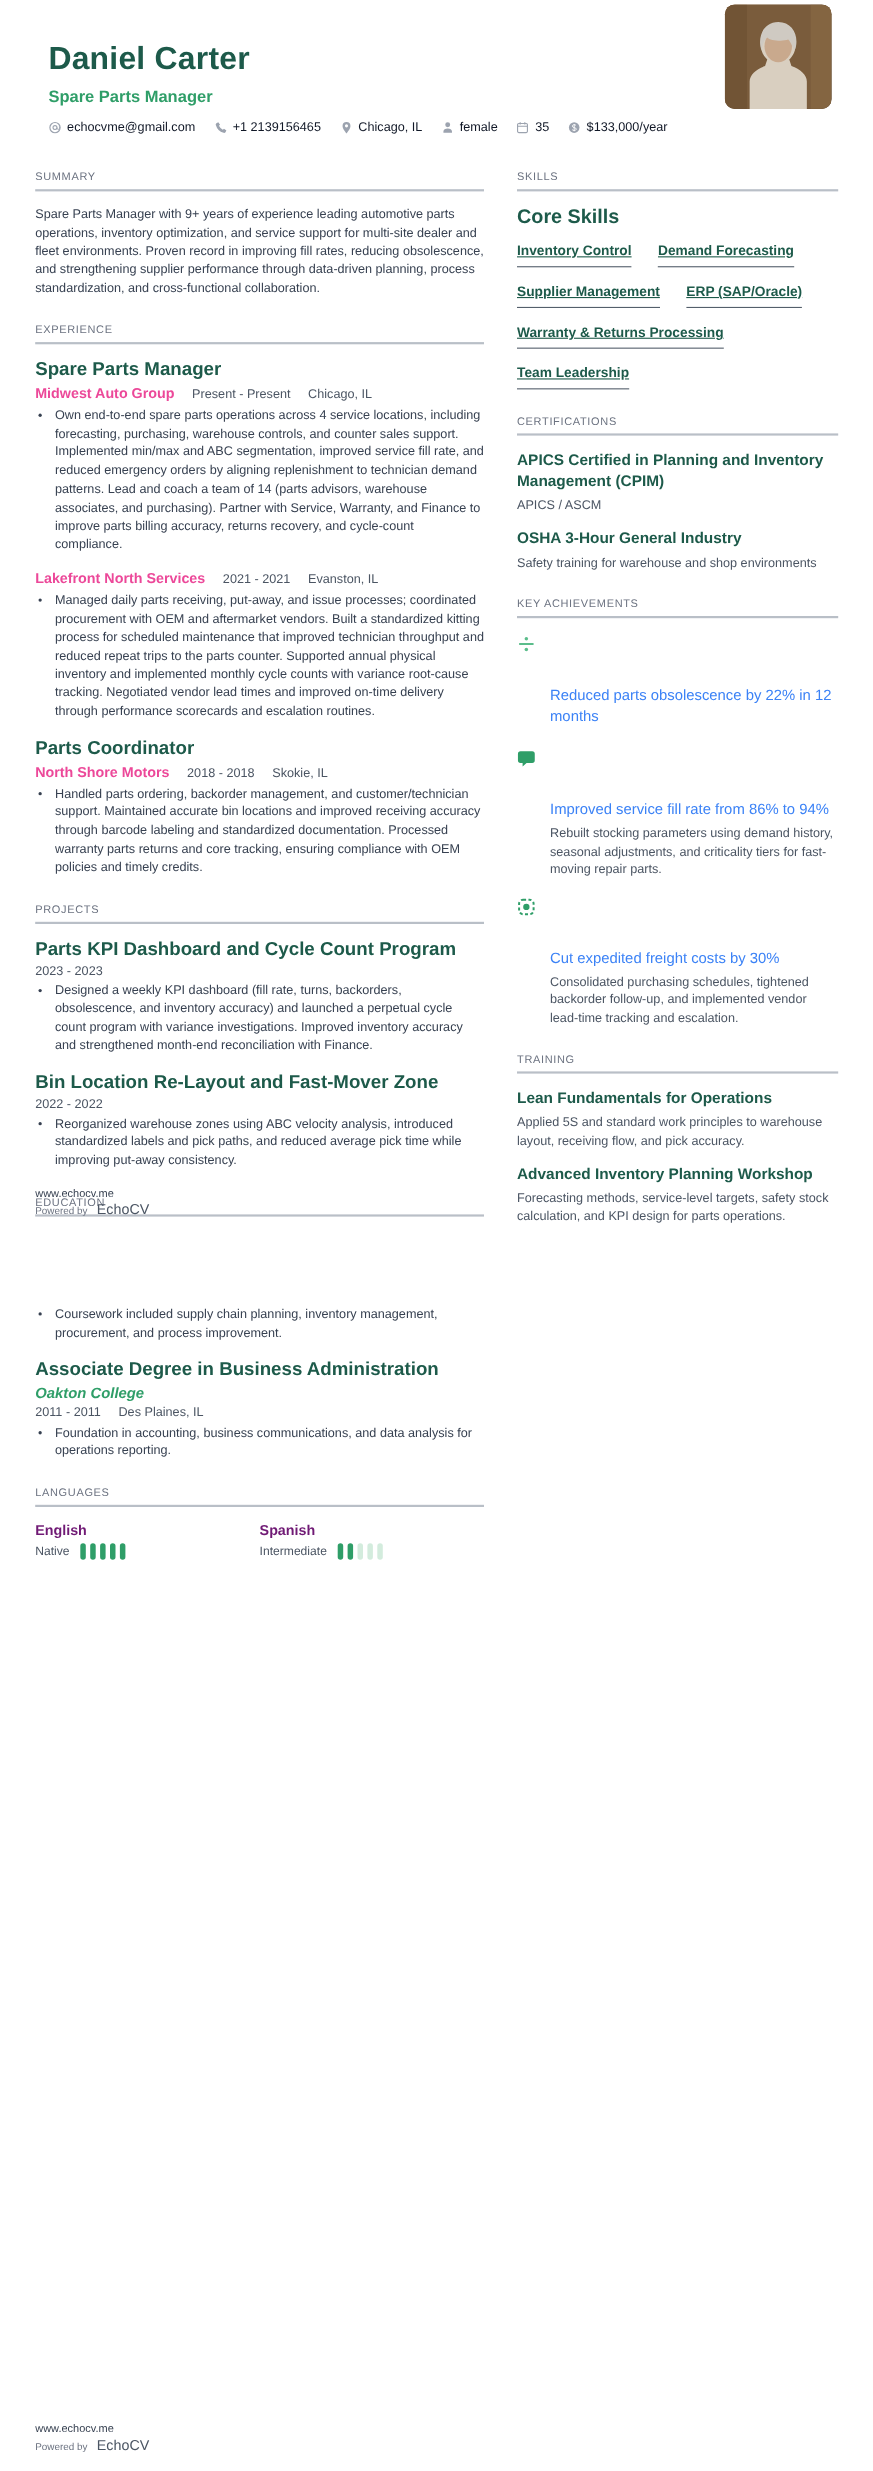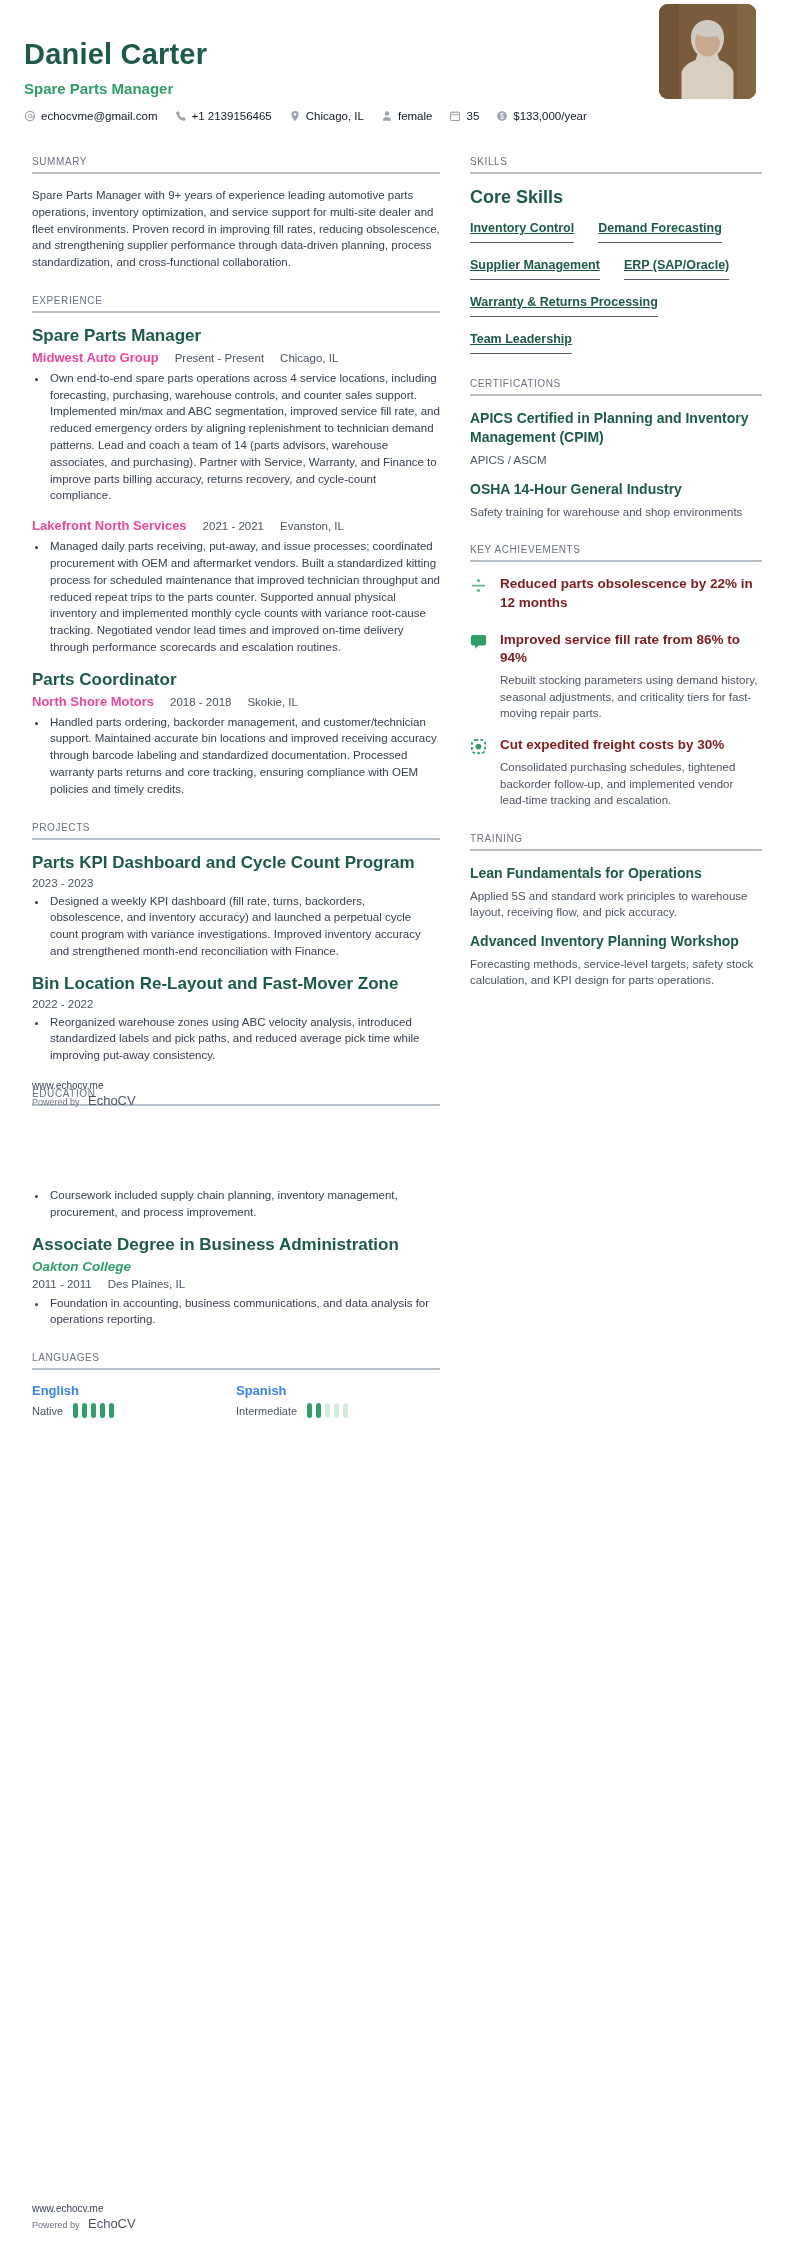--- a/index.html
+++ b/index.html
@@ -11,21 +11,21 @@
     -webkit-font-smoothing: antialiased;
   }
   .page {
     position: relative;
     width: 794px;
     height: 1123px;
     overflow: hidden;
     background: #ffffff;
   }
   
-  .resume-header { position: relative; padding: 38px 32px 0 24px; }
+  .resume-header { position: relative; padding: 38px 32px 0 44px; }
   .name {
     font-size: 29px; font-weight: 700; color: #1d5a4a; letter-spacing: 0.2px;
   }
   .job-subtitle {
     margin-top: 9px; font-size: 15px; font-weight: 700; color: #2f9e68;
   }
   .contact-row {
     margin-top: 13px; display: flex; flex-wrap: wrap; align-items: center;
     column-gap: 17px; row-gap: 4px; font-size: 11.5px; color: #111827;
   }
@@ -73,26 +73,26 @@
     padding-bottom: 7px; border-bottom: 1.5px solid #545f6b; text-decoration: underline;
   }
   
   .cert { margin-bottom: 12px; }
   .cert-title { font-size: 14px; font-weight: 700; color: #1d5a4a; line-height: 1.35; margin-bottom: 5px; }
   .cert-sub { font-size: 11.5px; line-height: 1.42; color: #4b5563; }
   
   .achv { display: flex; gap: 12px; margin-bottom: 14px; }
   .achv-icon { width: 18px; flex: 0 0 18px; padding-top: 2px; }
   .achv-icon svg { width: 17px; height: 17px; display: block; }
-  .achv-title { font-size: 13.5px; font-weight: 700; color: #7f1d1d; line-height: 1.35; margin-bottom: 5px; }
+  .achv-title { font-size: 13.5px; font-weight: 400; color: #3b82f6; line-height: 1.35; margin-bottom: 5px; margin-top: 48px; }
   .achv-desc { font-size: 11.5px; line-height: 1.44; color: #4b5563; }
   
   .langs { display: flex; }
   .lang { width: 204px; }
-  .lang-name { font-size: 13px; font-weight: 700; color: #3b82f6; margin-bottom: 5px; }
+  .lang-name { font-size: 13px; font-weight: 700; color: #701a75; margin-bottom: 5px; }
   .lang-row { display: flex; align-items: center; gap: 10px; }
   .lang-level { font-size: 11px; color: #4b5563; }
   .lang-bars { display: flex; gap: 4px; align-items: center; }
   .bar { width: 5px; height: 15px; border-radius: 3px; display: inline-block; }
   .bar.filled { background: #2f9e68; }
   .bar.empty { background: #d3ecdd; }
   
   .page-footer {
     position: absolute; left: 32px; right: 32px; bottom: 14px;
     display: flex; justify-content: space-between; align-items: baseline; flex-direction: column;
@@ -267,21 +267,21 @@
         </div>
       </div>
 
       <div class="section">
         <div class="section-heading">CERTIFICATIONS</div>
         <div class="cert">
           <div class="cert-title">APICS Certified in Planning and Inventory Management (CPIM)</div>
           <div class="cert-sub">APICS / ASCM</div>
         </div>
         <div class="cert">
-          <div class="cert-title">OSHA 14-Hour General Industry</div>
+          <div class="cert-title">OSHA 3-Hour General Industry</div>
           <div class="cert-sub">Safety training for warehouse and shop environments</div>
         </div>
       </div>
 
       <div class="section">
         <div class="section-heading">KEY ACHIEVEMENTS</div>
 
         <div class="achv">
           <span class="achv-icon">
             <svg viewBox="0 0 16 16">

